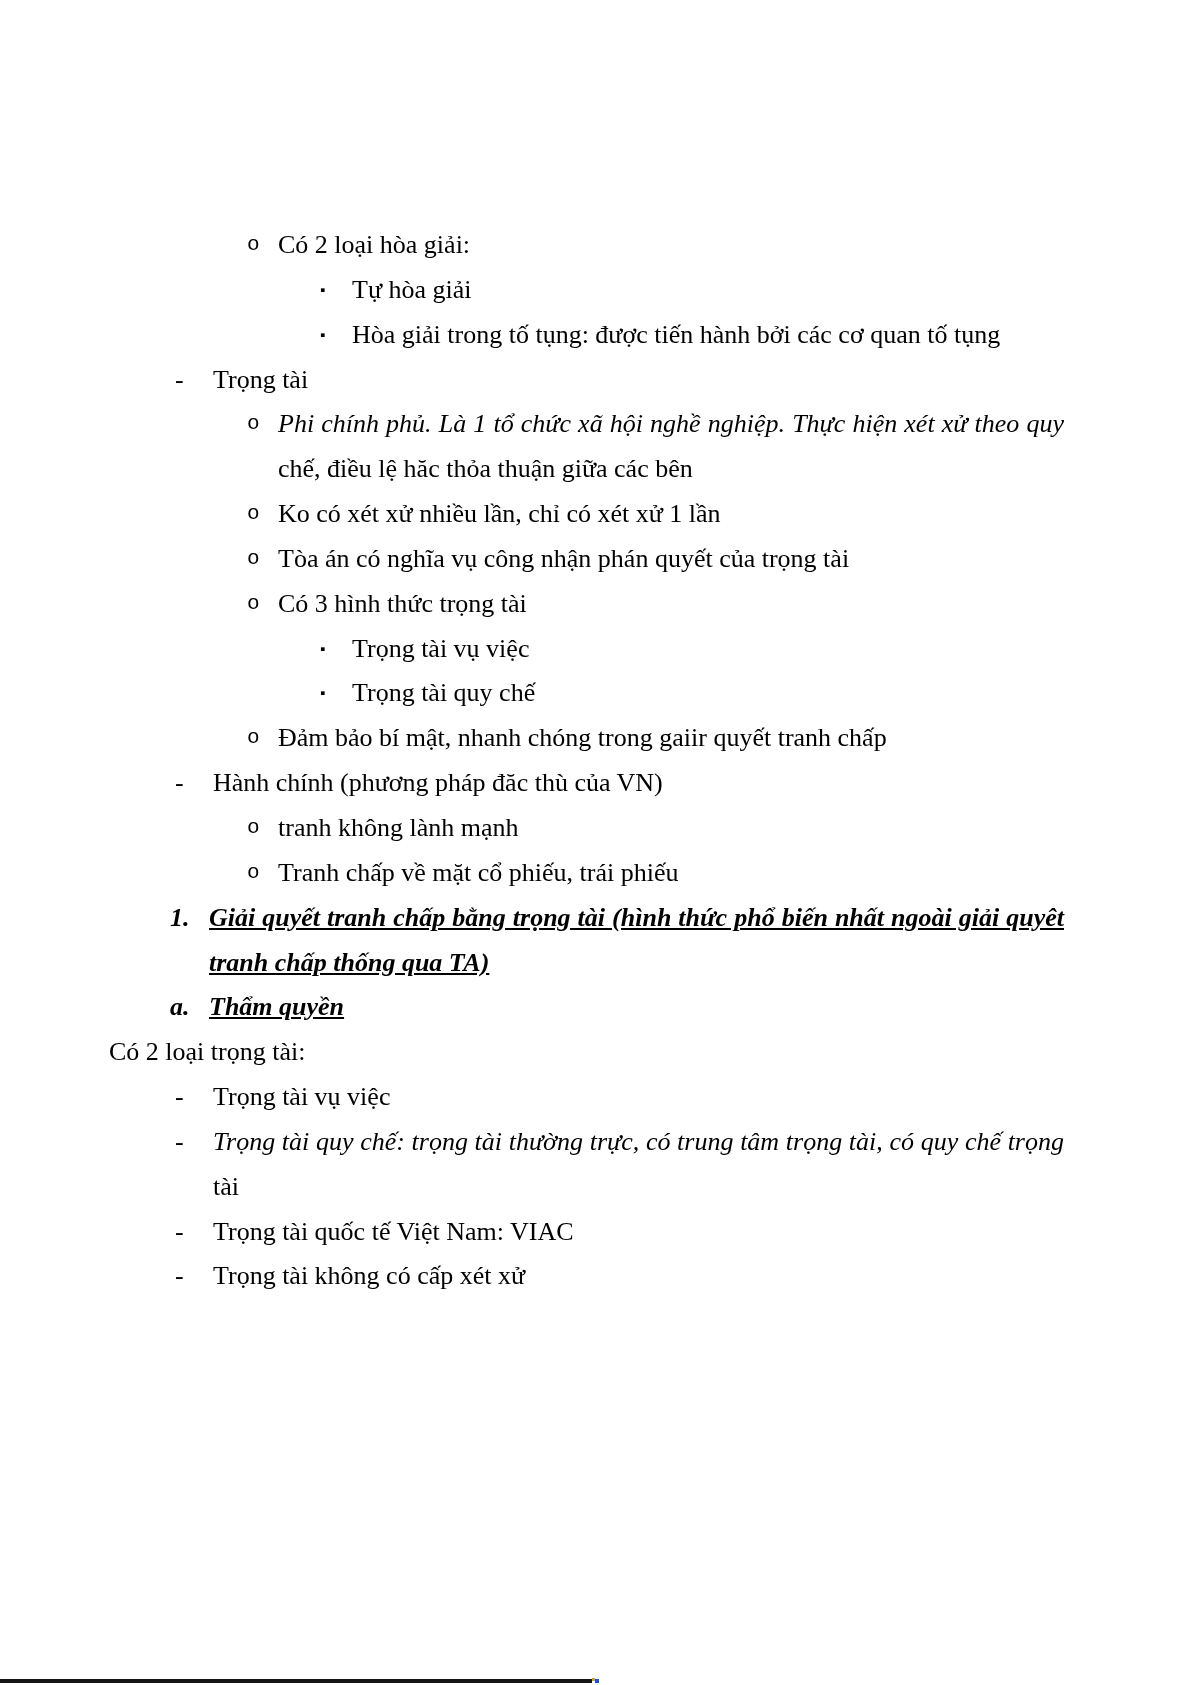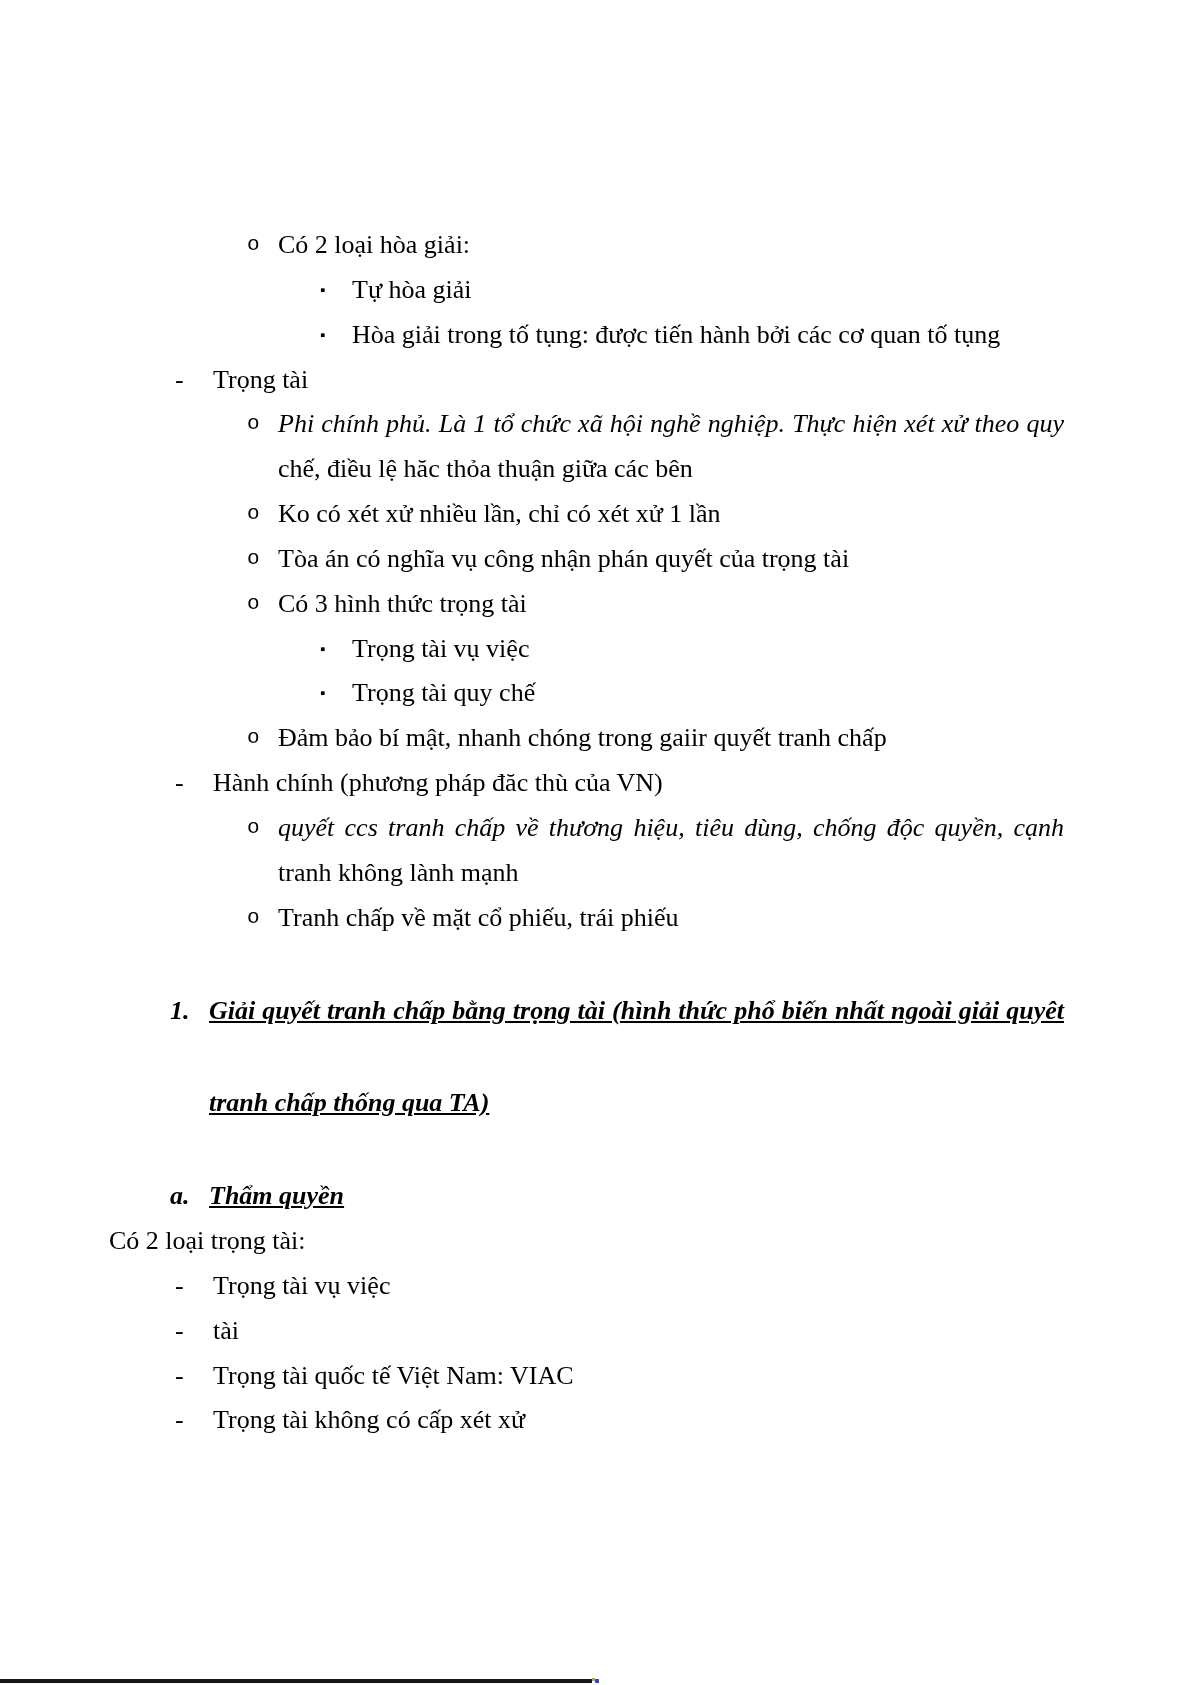--- a/index.html
+++ b/index.html
@@ -13,21 +13,21 @@
   }
   .content{position:absolute;left:0;top:223px;width:1191px;}
   .blk{position:relative;text-align:justify;}
   .ln{line-height:44.85px;min-height:44.85px;}
   .st{text-align-last:justify;font-style:italic;}
   .plain{margin-left:109px;width:925px;}
   .l1{margin-left:213px;width:851px;}
   .l2{margin-left:278px;width:786px;}
   .l3{margin-left:352px;width:712px;}
   .hnum{margin-left:209px;width:855px;font-weight:700;font-style:italic;}
-  .hnum .ln{text-decoration:underline;margin-top:48px;}
+  .hnum .ln{text-decoration:underline;}
   .mk{position:absolute;top:0;line-height:44.85px;}
   .l1 .mk{left:-38px;}
   .l2 .mk{left:-31px;font-family:"Liberation Mono","DejaVu Sans Mono",monospace;font-size:21px;}
   .l3 .mk{left:-32px;font-size:15px;}
   .hnum .mk{left:-39px;text-decoration:none;}
   .bottom-bar{position:absolute;left:0;top:1679px;height:4px;background:#161616;}
   .dot{position:absolute;}
 </style>
 </head>
 <body>
@@ -91,21 +91,20 @@
       <div class="ln">Đảm bảo bí mật, nhanh chóng trong gaiir quyết tranh chấp</div>
     </div>
 
     <div class="blk l1">
       <span class="mk">-</span>
       <div class="ln">Hành chính (phương pháp đăc thù của VN)</div>
     </div>
 
     <div class="blk l2">
       <span class="mk">o</span>
-      <div class="ln st">quyết ccs tranh chấp về thương hiệu, tiêu dùng, chống độc quyền, cạnh</div>
       <div class="ln">tranh không lành mạnh</div>
     </div>
 
     <div class="blk l2">
       <span class="mk">o</span>
       <div class="ln">Tranh chấp về mặt cổ phiếu, trái phiếu</div>
     </div>
 
     <div class="blk hnum">
       <span class="mk">1.</span>
@@ -122,20 +121,21 @@
       <div class="ln">Có 2 loại trọng tài:</div>
     </div>
 
     <div class="blk l1">
       <span class="mk">-</span>
       <div class="ln">Trọng tài vụ việc</div>
     </div>
 
     <div class="blk l1">
       <span class="mk">-</span>
+      <div class="ln st">Trọng tài quy chế: trọng tài thường trực, có trung tâm trọng tài, có quy chế trọng</div>
       <div class="ln">tài</div>
     </div>
 
     <div class="blk l1">
       <span class="mk">-</span>
       <div class="ln">Trọng tài quốc tế Việt Nam: VIAC</div>
     </div>
 
 
     <div class="blk l1">

